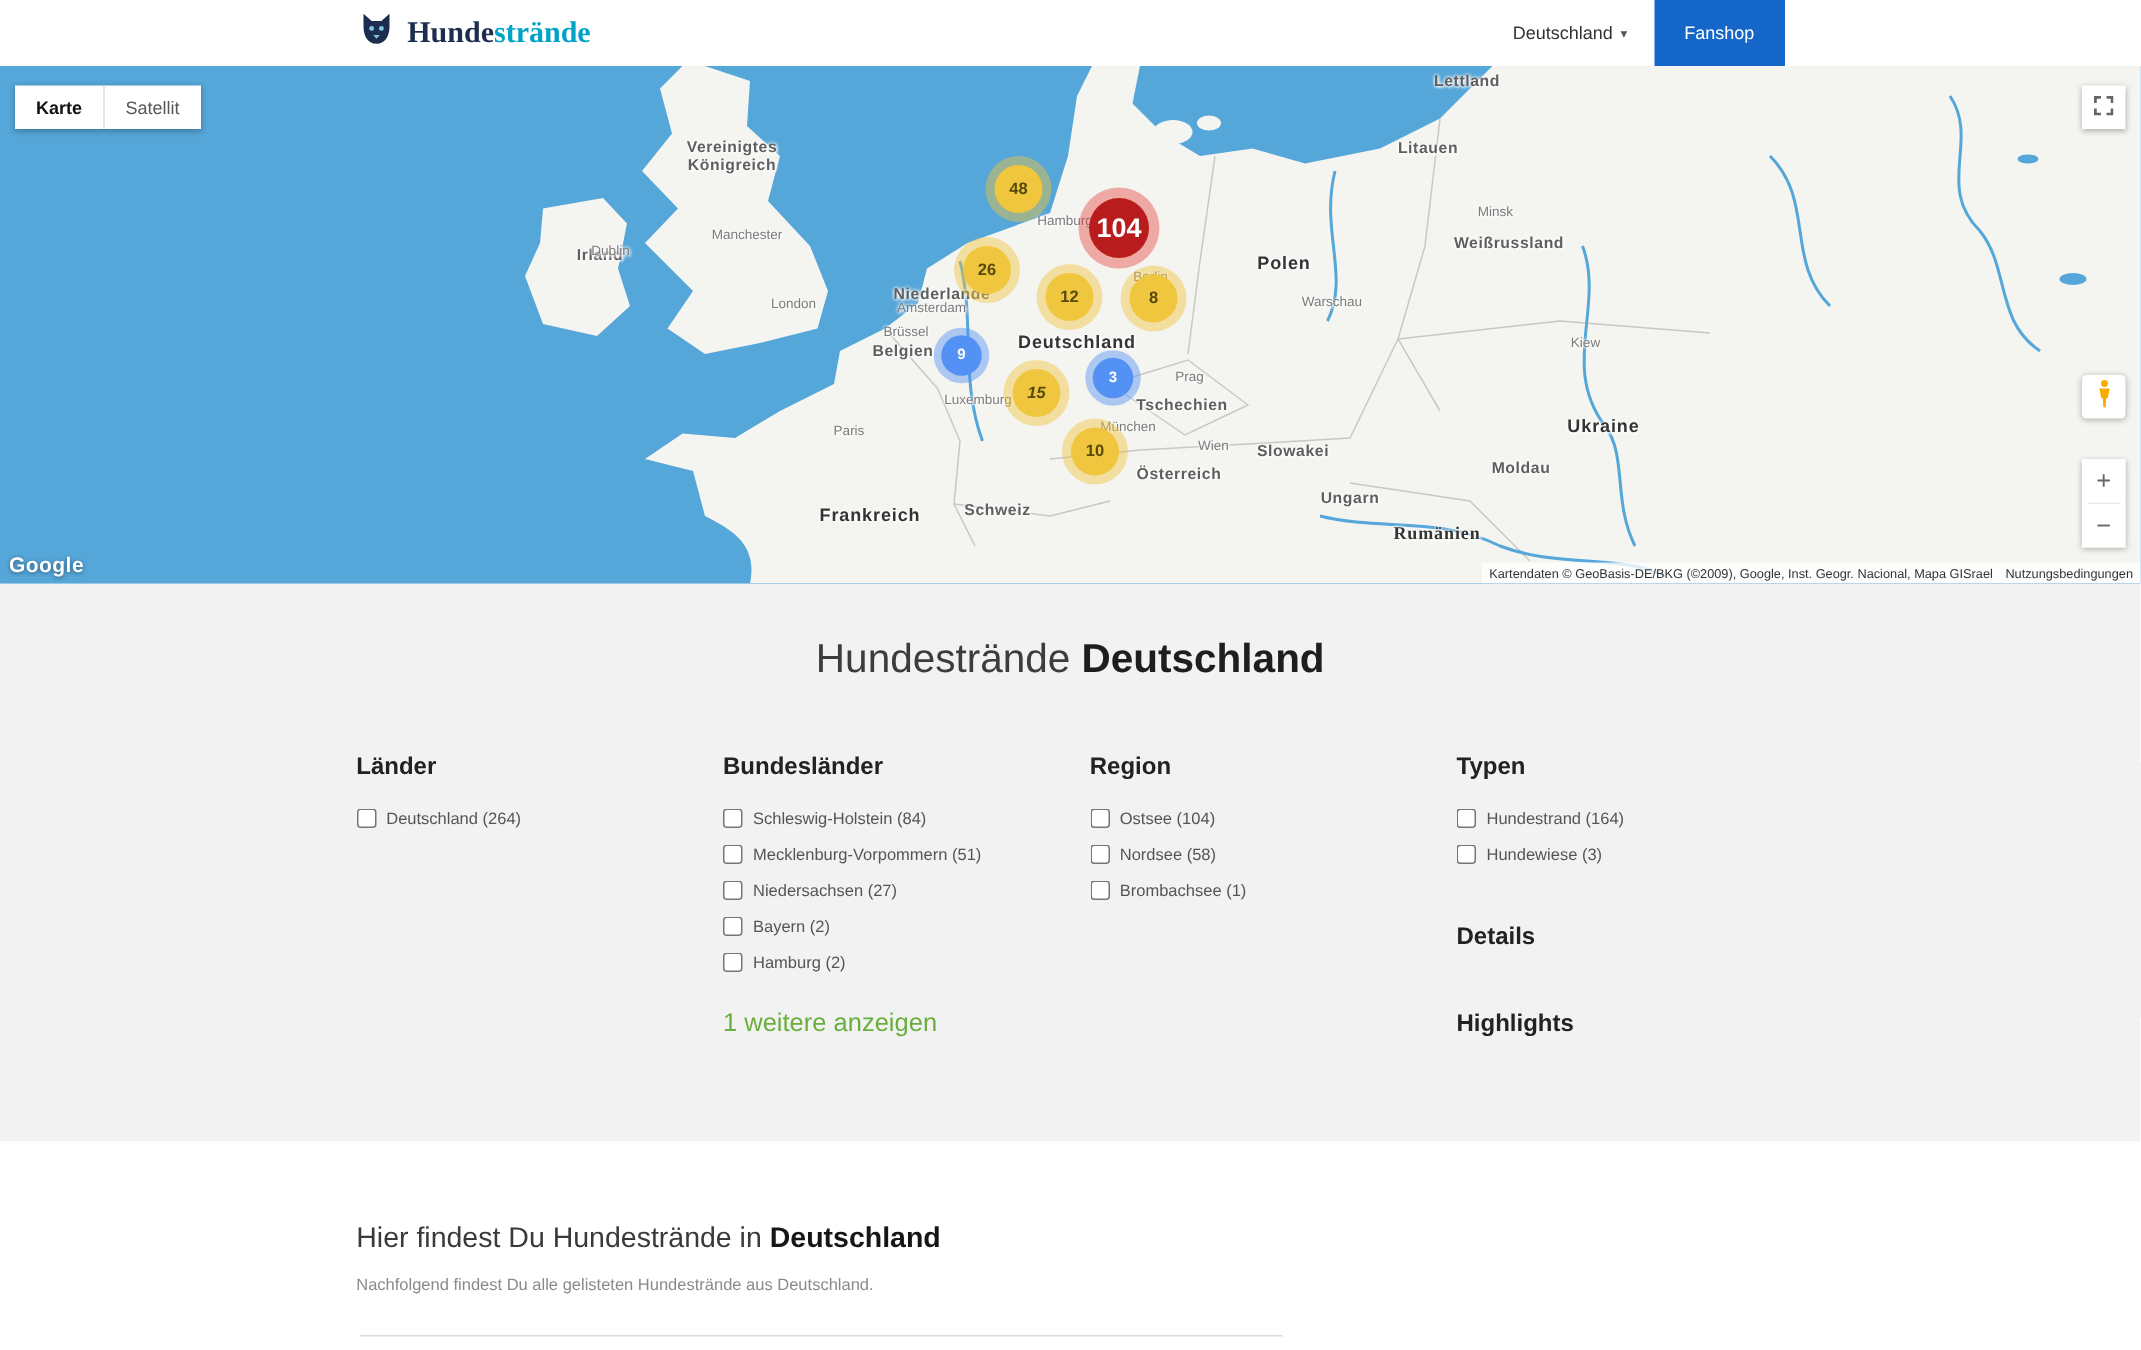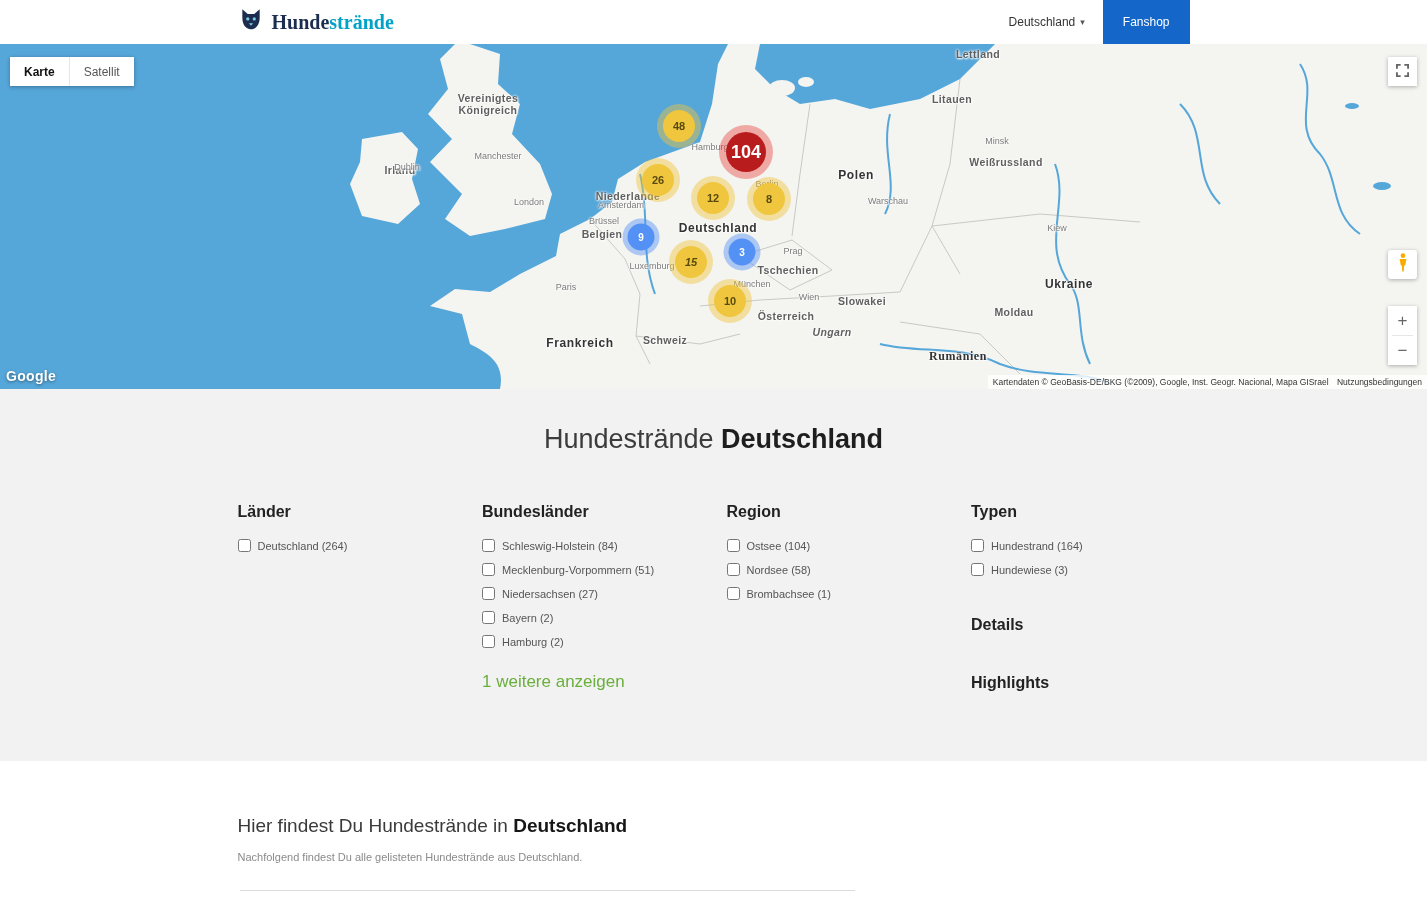--- a/index.html
+++ b/index.html
@@ -162,21 +162,21 @@
       <div class="map-label major" style="left: 580px; top: 299px;">Frankreich</div>
       <div class="map-label country" style="left: 665px; top: 296px;">Schweiz</div>
       <div class="map-label country" style="left: 786px; top: 272px;">Österreich</div>
       <div class="map-label country" style="left: 788px; top: 226px;">Tschechien</div>
       <div class="map-label major" style="left: 856px; top: 131px;">Polen</div>
       <div class="map-label country" style="left: 952px; top: 55px;">Litauen</div>
       <div class="map-label country" style="left: 978px; top: 10px;">Lettland</div>
       <div class="map-label country" style="left: 1006px; top: 118px;">Weißrussland</div>
       <div class="map-label major" style="left: 1069px; top: 240px;">Ukraine</div>
       <div class="map-label country" style="left: 862px; top: 257px;">Slowakei</div>
-      <div class="map-label country" style="left: 832px; top: 288px; font-style: italic;">Ungarn</div>
+      <div class="map-label country" style="left: 900px; top: 288px;">Ungarn</div>
       <div class="map-label country" style="left: 1014px; top: 268px;">Moldau</div>
       <div class="map-label major" style="left: 958px; top: 312px; font-family: Liberation Serif, serif;">Rumänien</div>
       <div class="map-label city" style="left: 529px; top: 158px;">London</div>
       <div class="map-label city" style="left: 566px; top: 243px; text-align: center;">Paris</div>
       <div class="map-label city" style="left: 710px; top: 103px;">Hamburg</div>
       <div class="map-label city" style="left: 767px; top: 140px;">Berlin</div>
       <div class="map-label city" style="left: 888px; top: 157px;">Warschau</div>
       <div class="map-label city" style="left: 997px; top: 97px;">Minsk</div>
       <div class="map-label city" style="left: 1057px; top: 184px;">Kiew</div>
       <div class="map-label city" style="left: 793px; top: 207px;">Prag</div>

